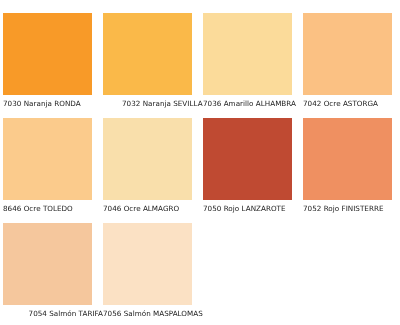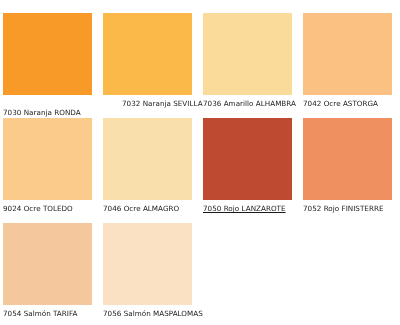--- a/index.html
+++ b/index.html
@@ -47,51 +47,51 @@
     letter-spacing: 0.02px;
     font-family: "DejaVu Sans", sans-serif;
   }
 </style>
 </head>
 <body style="background: rgb(255, 255, 255);">
 
 <div id="palette-grid" style="grid-template-columns: repeat(4, 100px); grid-template-rows: repeat(3, 105px);">
     <div class="swatch-cell">
       <div class="swatch-chip" style="background: rgb(248, 154, 40);"></div>
-      <div class="swatch-label" style="color: rgb(26, 26, 26); margin-top: 9px;">7030 Naranja RONDA</div>
+      <div class="swatch-label" style="color: rgb(26, 26, 26);">7030 Naranja RONDA</div>
     </div>
     <div class="swatch-cell">
       <div class="swatch-chip" style="background: rgb(250, 185, 73);"></div>
       <div class="swatch-label" style="color: rgb(26, 26, 26); margin-left: 19px;">7032 Naranja SEVILLA</div>
     </div>
     <div class="swatch-cell">
       <div class="swatch-chip" style="background: rgb(251, 219, 154);"></div>
       <div class="swatch-label" style="color: rgb(26, 26, 26);">7036 Amarillo ALHAMBRA</div>
     </div>
     <div class="swatch-cell">
       <div class="swatch-chip" style="background: rgb(251, 193, 131);"></div>
       <div class="swatch-label" style="color: rgb(26, 26, 26);">7042 Ocre ASTORGA</div>
     </div>
     <div class="swatch-cell">
       <div class="swatch-chip" style="background: rgb(251, 203, 140);"></div>
-      <div class="swatch-label" style="color: rgb(26, 26, 26);">9024 Ocre TOLEDO</div>
+      <div class="swatch-label" style="color: rgb(26, 26, 26);">8646 Ocre TOLEDO</div>
     </div>
     <div class="swatch-cell">
       <div class="swatch-chip" style="background: rgb(249, 223, 171);"></div>
       <div class="swatch-label" style="color: rgb(26, 26, 26);">7046 Ocre ALMAGRO</div>
     </div>
     <div class="swatch-cell">
       <div class="swatch-chip" style="background: rgb(191, 74, 50);"></div>
-      <div class="swatch-label" style="color: rgb(26, 26, 26); text-decoration: underline;">7050 Rojo LANZAROTE</div>
+      <div class="swatch-label" style="color: rgb(26, 26, 26);">7050 Rojo LANZAROTE</div>
     </div>
     <div class="swatch-cell">
       <div class="swatch-chip" style="background: rgb(239, 144, 97);"></div>
       <div class="swatch-label" style="color: rgb(26, 26, 26);">7052 Rojo FINISTERRE</div>
     </div>
     <div class="swatch-cell">
       <div class="swatch-chip" style="background: rgb(245, 199, 157);"></div>
-      <div class="swatch-label" style="color: rgb(26, 26, 26);">7054 Salmón TARIFA</div>
+      <div class="swatch-label" style="color: rgb(26, 26, 26); text-align: right;">7054 Salmón TARIFA</div>
     </div>
     <div class="swatch-cell">
       <div class="swatch-chip" style="background: rgb(251, 225, 196);"></div>
       <div class="swatch-label" style="color: rgb(26, 26, 26);">7056 Salmón MASPALOMAS</div>
     </div>
   </div>
 
 </body></html>

